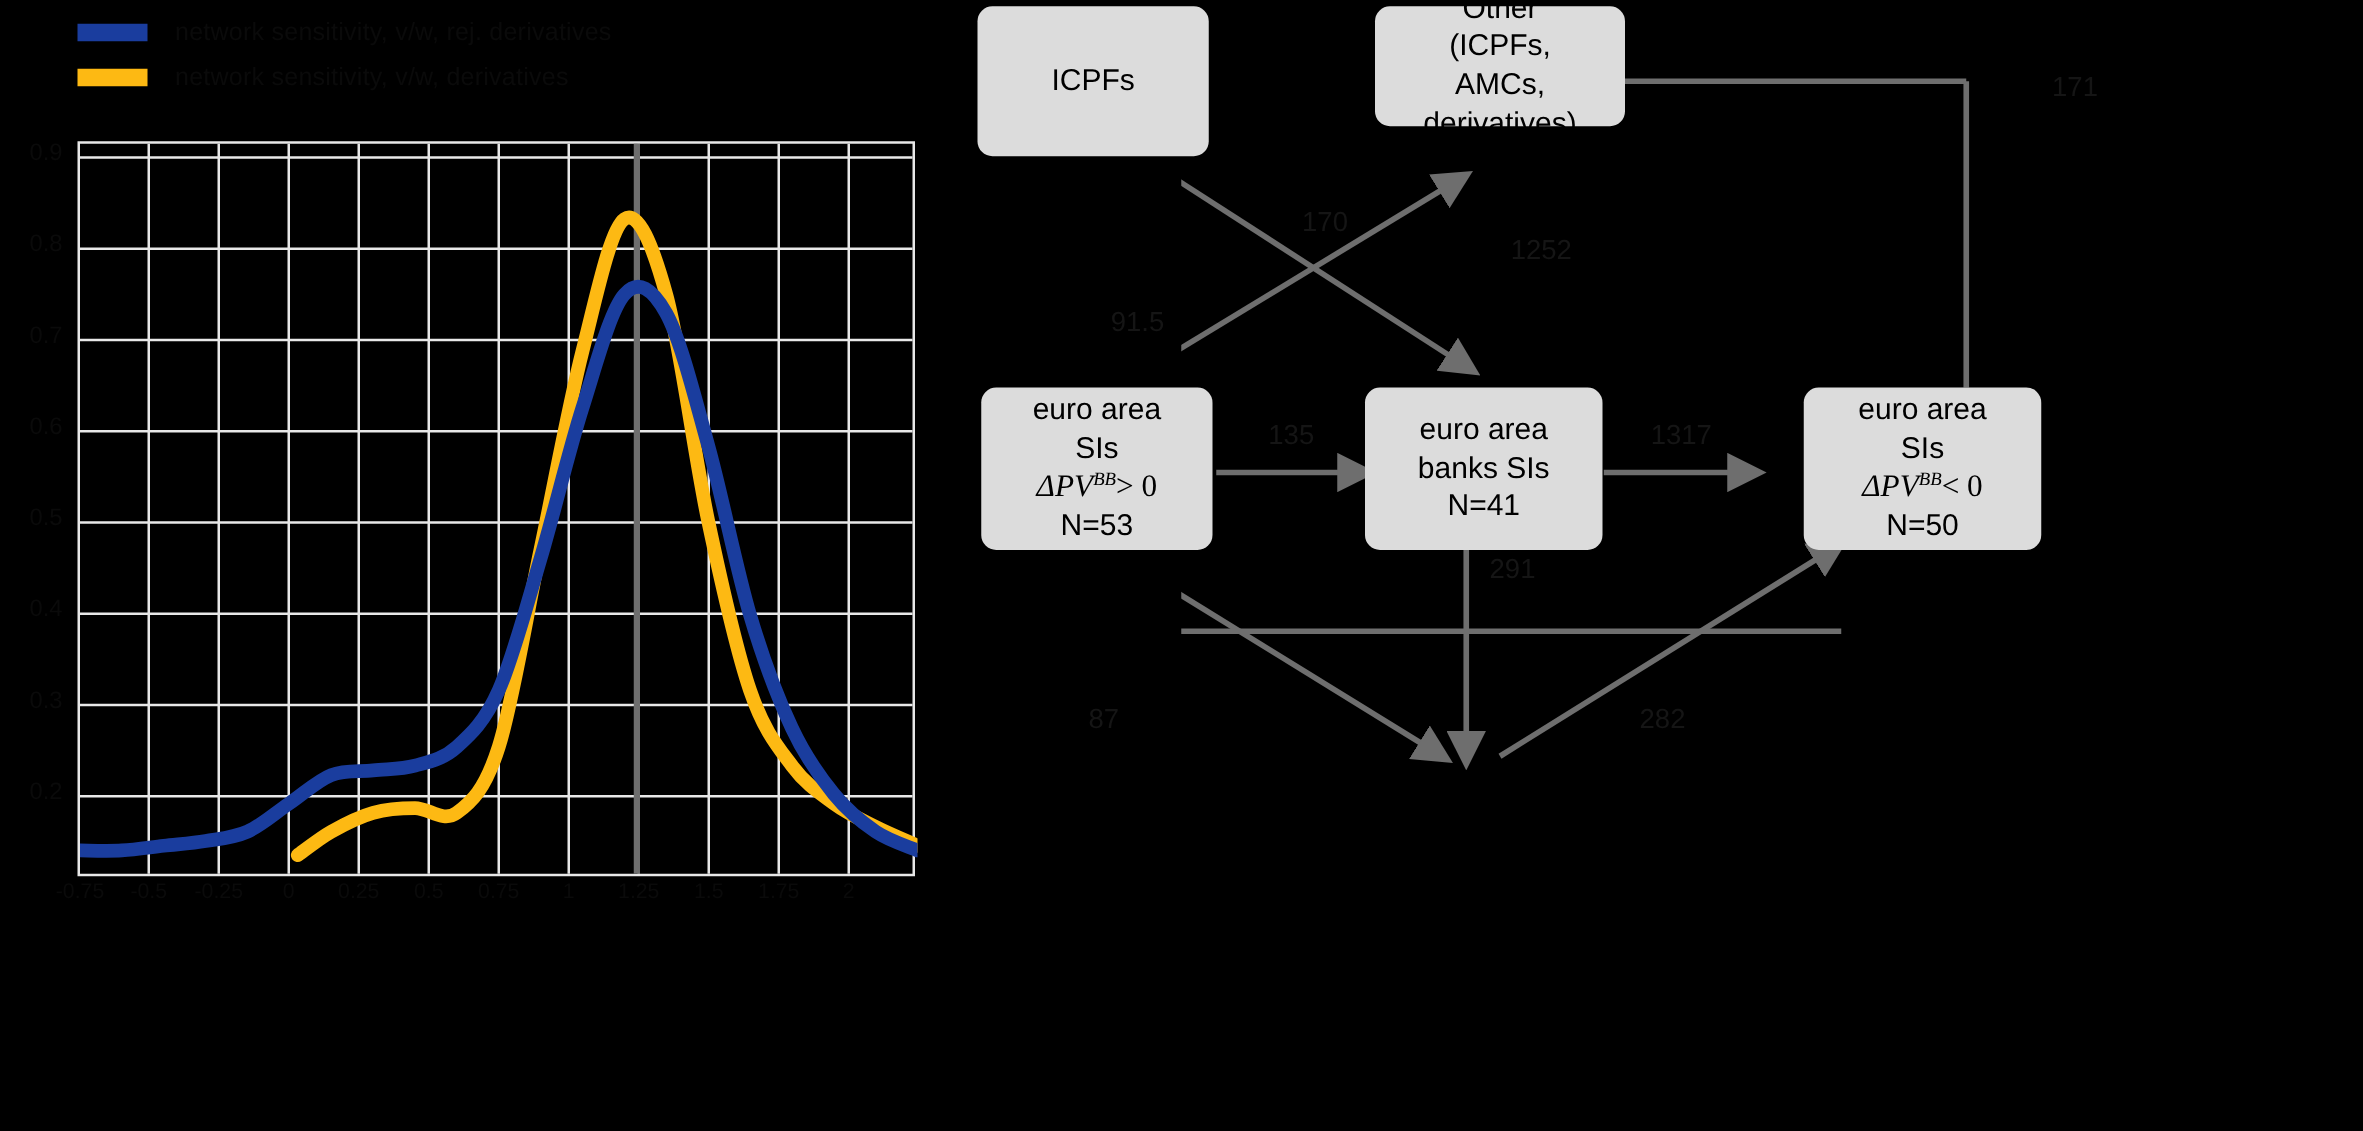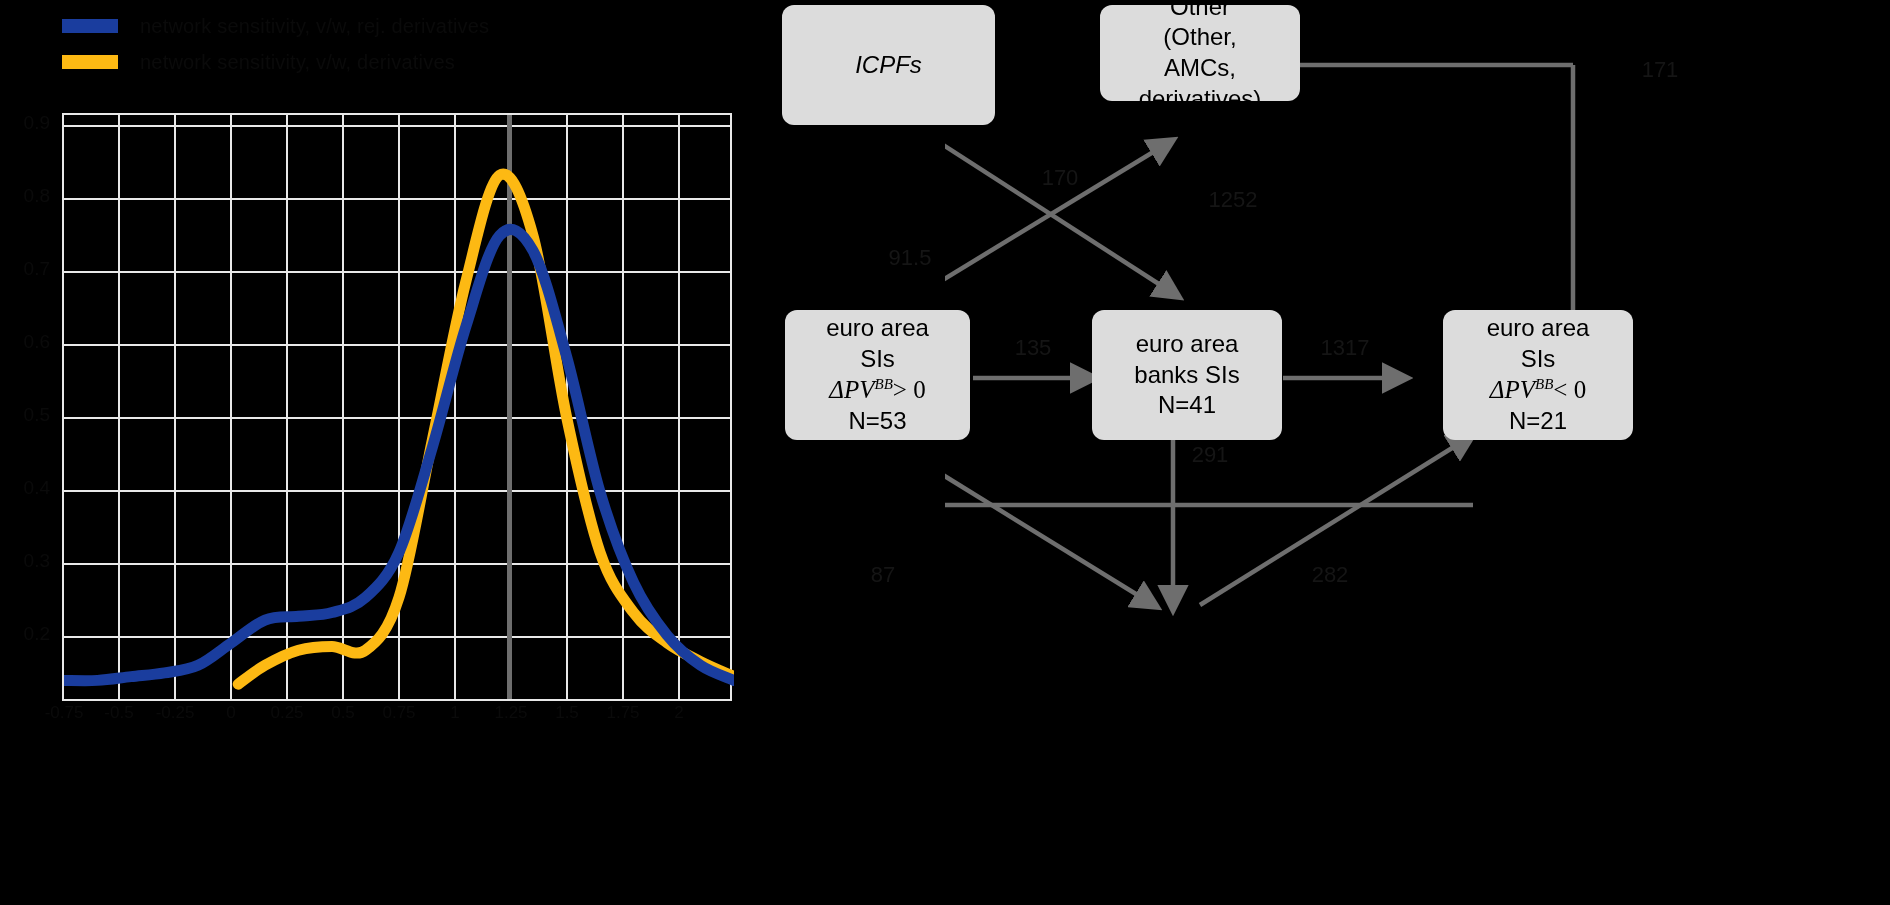--- a/index.html
+++ b/index.html
@@ -234,27 +234,27 @@
         <line x1="228" y1="430" x2="228" y2="610" marker-end="url(#ah)"></line>
 
         <line x1="-75" y1="430" x2="212" y2="607" marker-end="url(#ah)"></line>
 
         <line x1="255" y1="605" x2="528" y2="435" marker-end="url(#ah)"></line>
 
         <path d="M -65,505 L 528,505"></path>
       </g>
     </svg>
 
-    <div class="node" style="left:-163px; top:5px; width:213px; height:120px;font-style:italic;">
+    <div class="node" style="left:-163px; top:5px; width:185px; height:120px;">
       <span class="ln">ICPFs</span>
     </div>
 
     <div class="node" style="left:130px; top:5px; width:200px; height:96px;margin-left:25px;">
       <span class="ln">Other</span>
-      <span class="ln">(Other,</span>
+      <span class="ln">(ICPFs,</span>
       <span class="ln">AMCs,</span>
       <span class="ln">derivatives)</span>
     </div>
 
     <div class="node" style="left:-160px; top:310px; width:185px; height:130px;">
       <span class="ln">euro area</span>
       <span class="ln">SIs</span>
       <span class="ln math"><span>ΔPV</span><sup>BB</sup><span class="op">&gt; 0</span></span>
       <span class="ln">N=53</span>
     </div>
@@ -262,21 +262,21 @@
     <div class="node" style="left:147px; top:310px; width:190px; height:130px;">
       <span class="ln">euro area</span>
       <span class="ln">banks SIs</span>
       <span class="ln">N=41</span>
     </div>
 
     <div class="node" style="left:498px; top:310px; width:190px; height:130px;">
       <span class="ln">euro area</span>
       <span class="ln">SIs</span>
       <span class="ln math"><span>ΔPV</span><sup>BB</sup><span class="op">&lt; 0</span></span>
-      <span class="ln">N=21</span>
+      <span class="ln">N=50</span>
     </div>
 
 
     <span class="edge-label" style="left:115px; top:178px;">170</span>
     <span class="edge-label" style="left:-35px; top:258px;">91.5</span>
     <span class="edge-label" style="left:715px; top:70px;">171</span>
     <span class="edge-label" style="left:288px; top:200px;">1252</span>
     <span class="edge-label" style="left:88px; top:348px;">135</span>
     <span class="edge-label" style="left:400px; top:348px;">1317</span>
     <span class="edge-label" style="left:265px; top:455px;">291</span>

